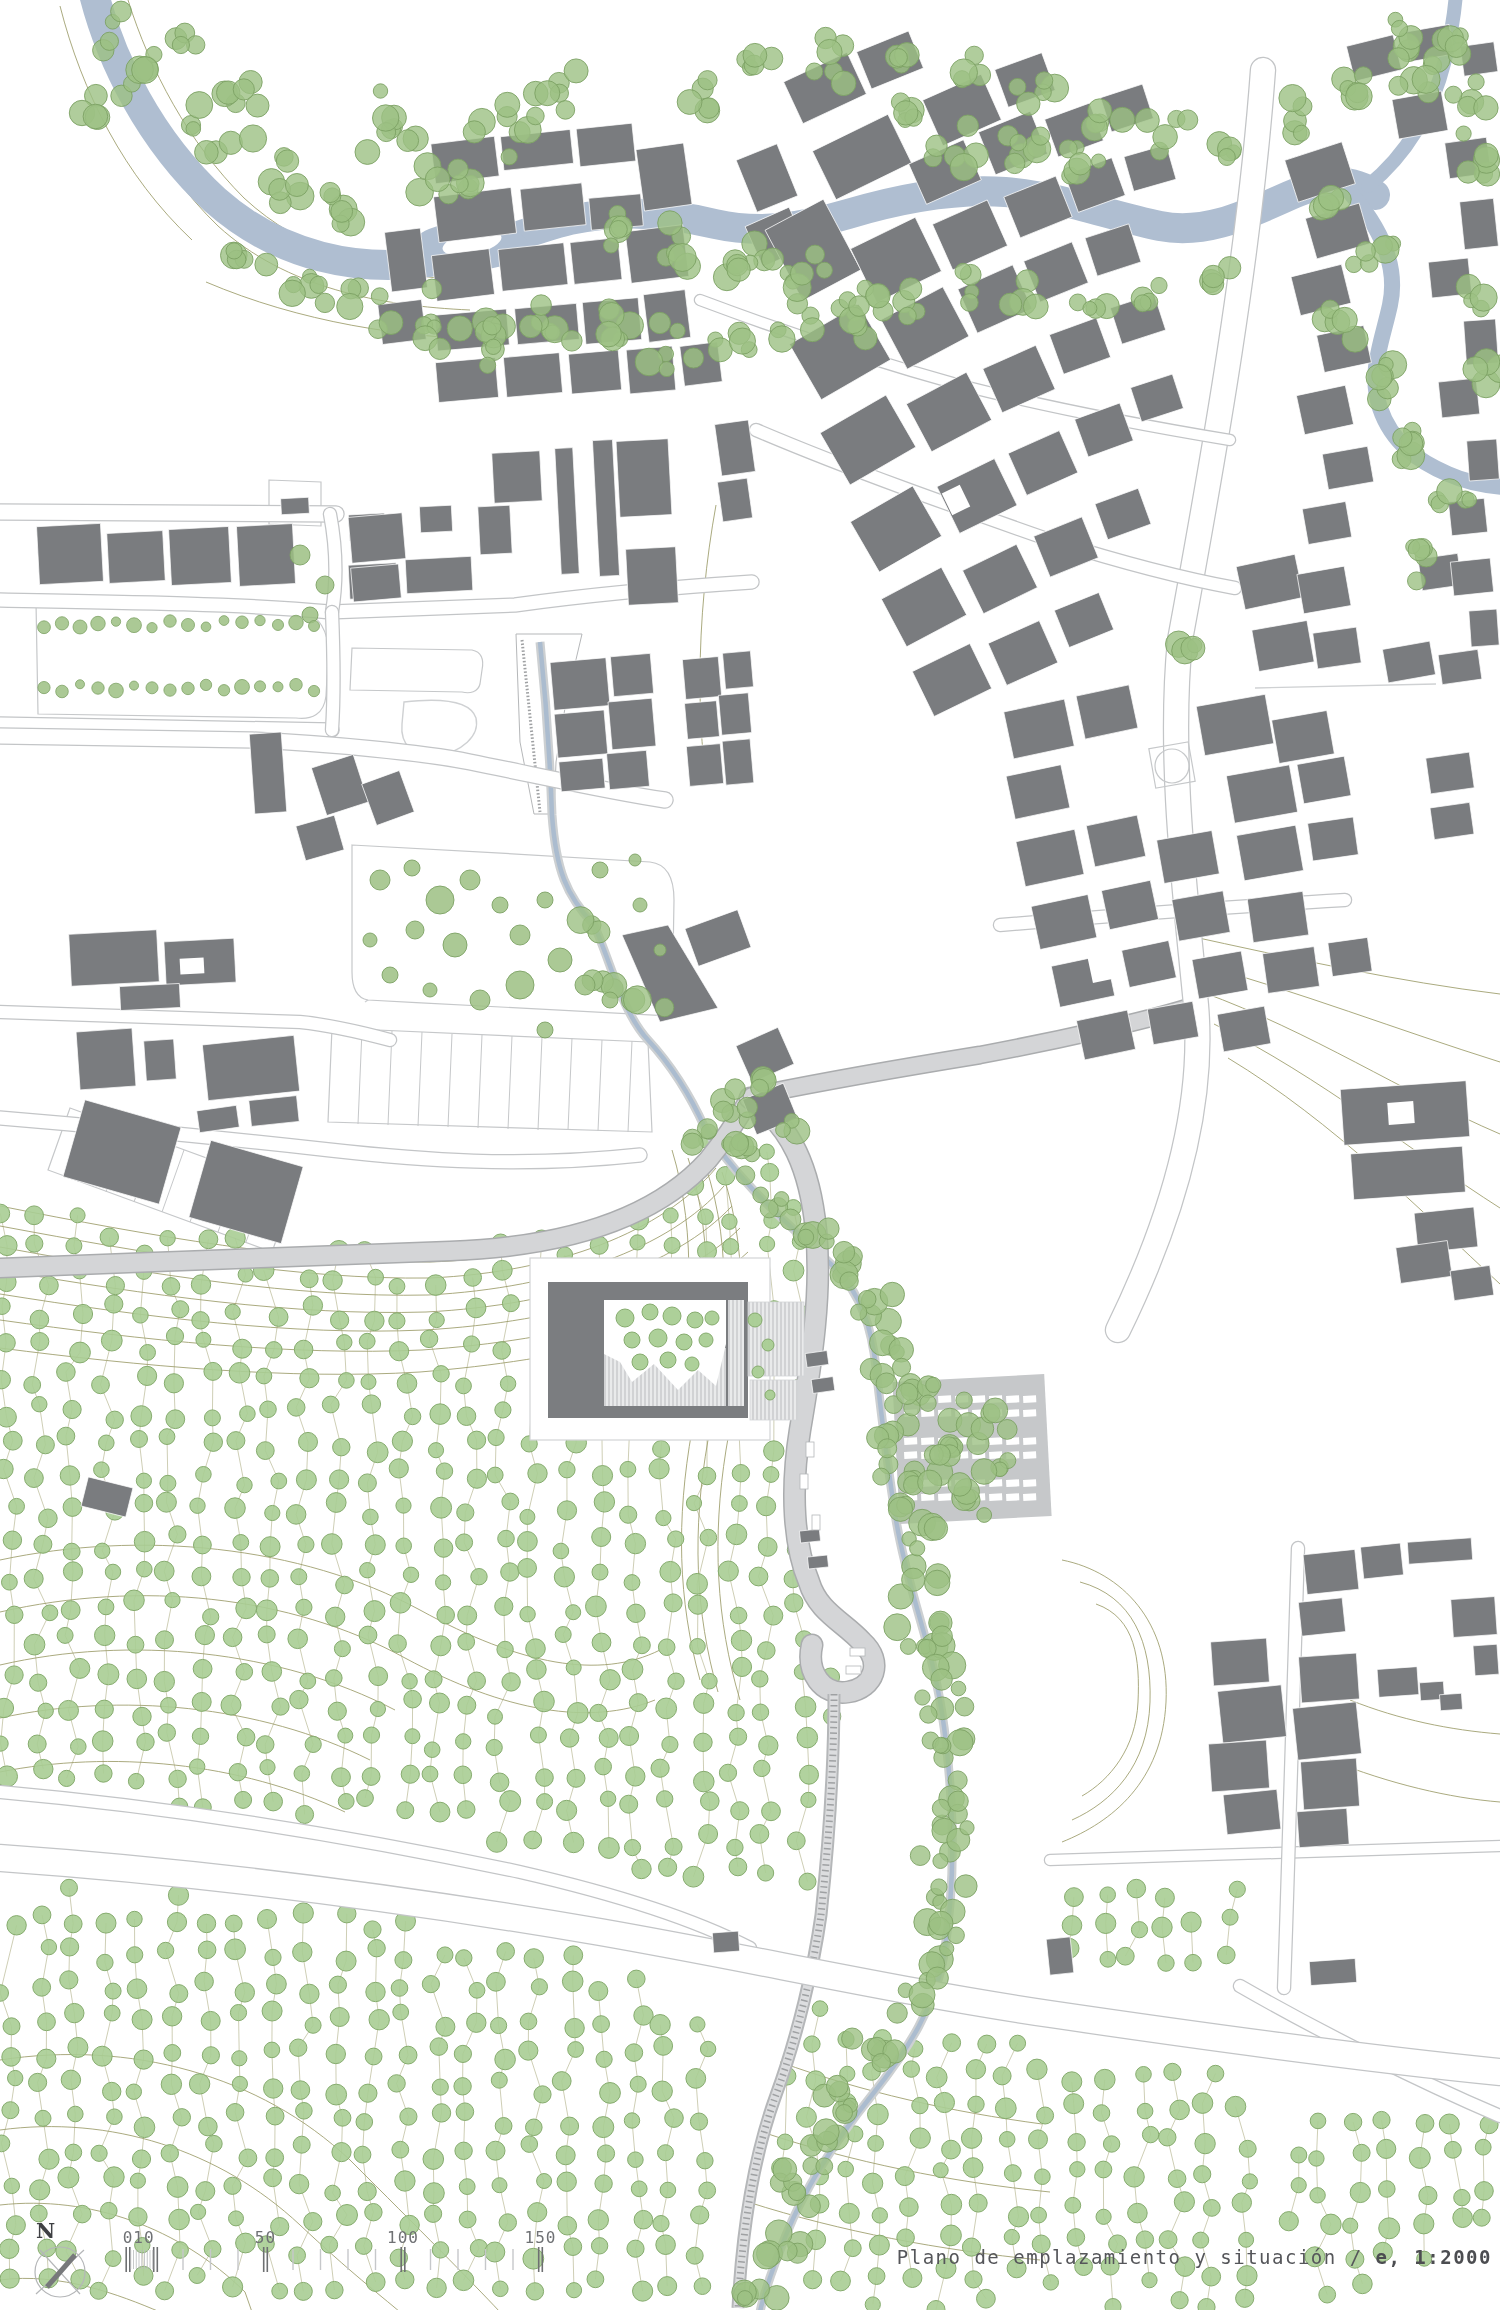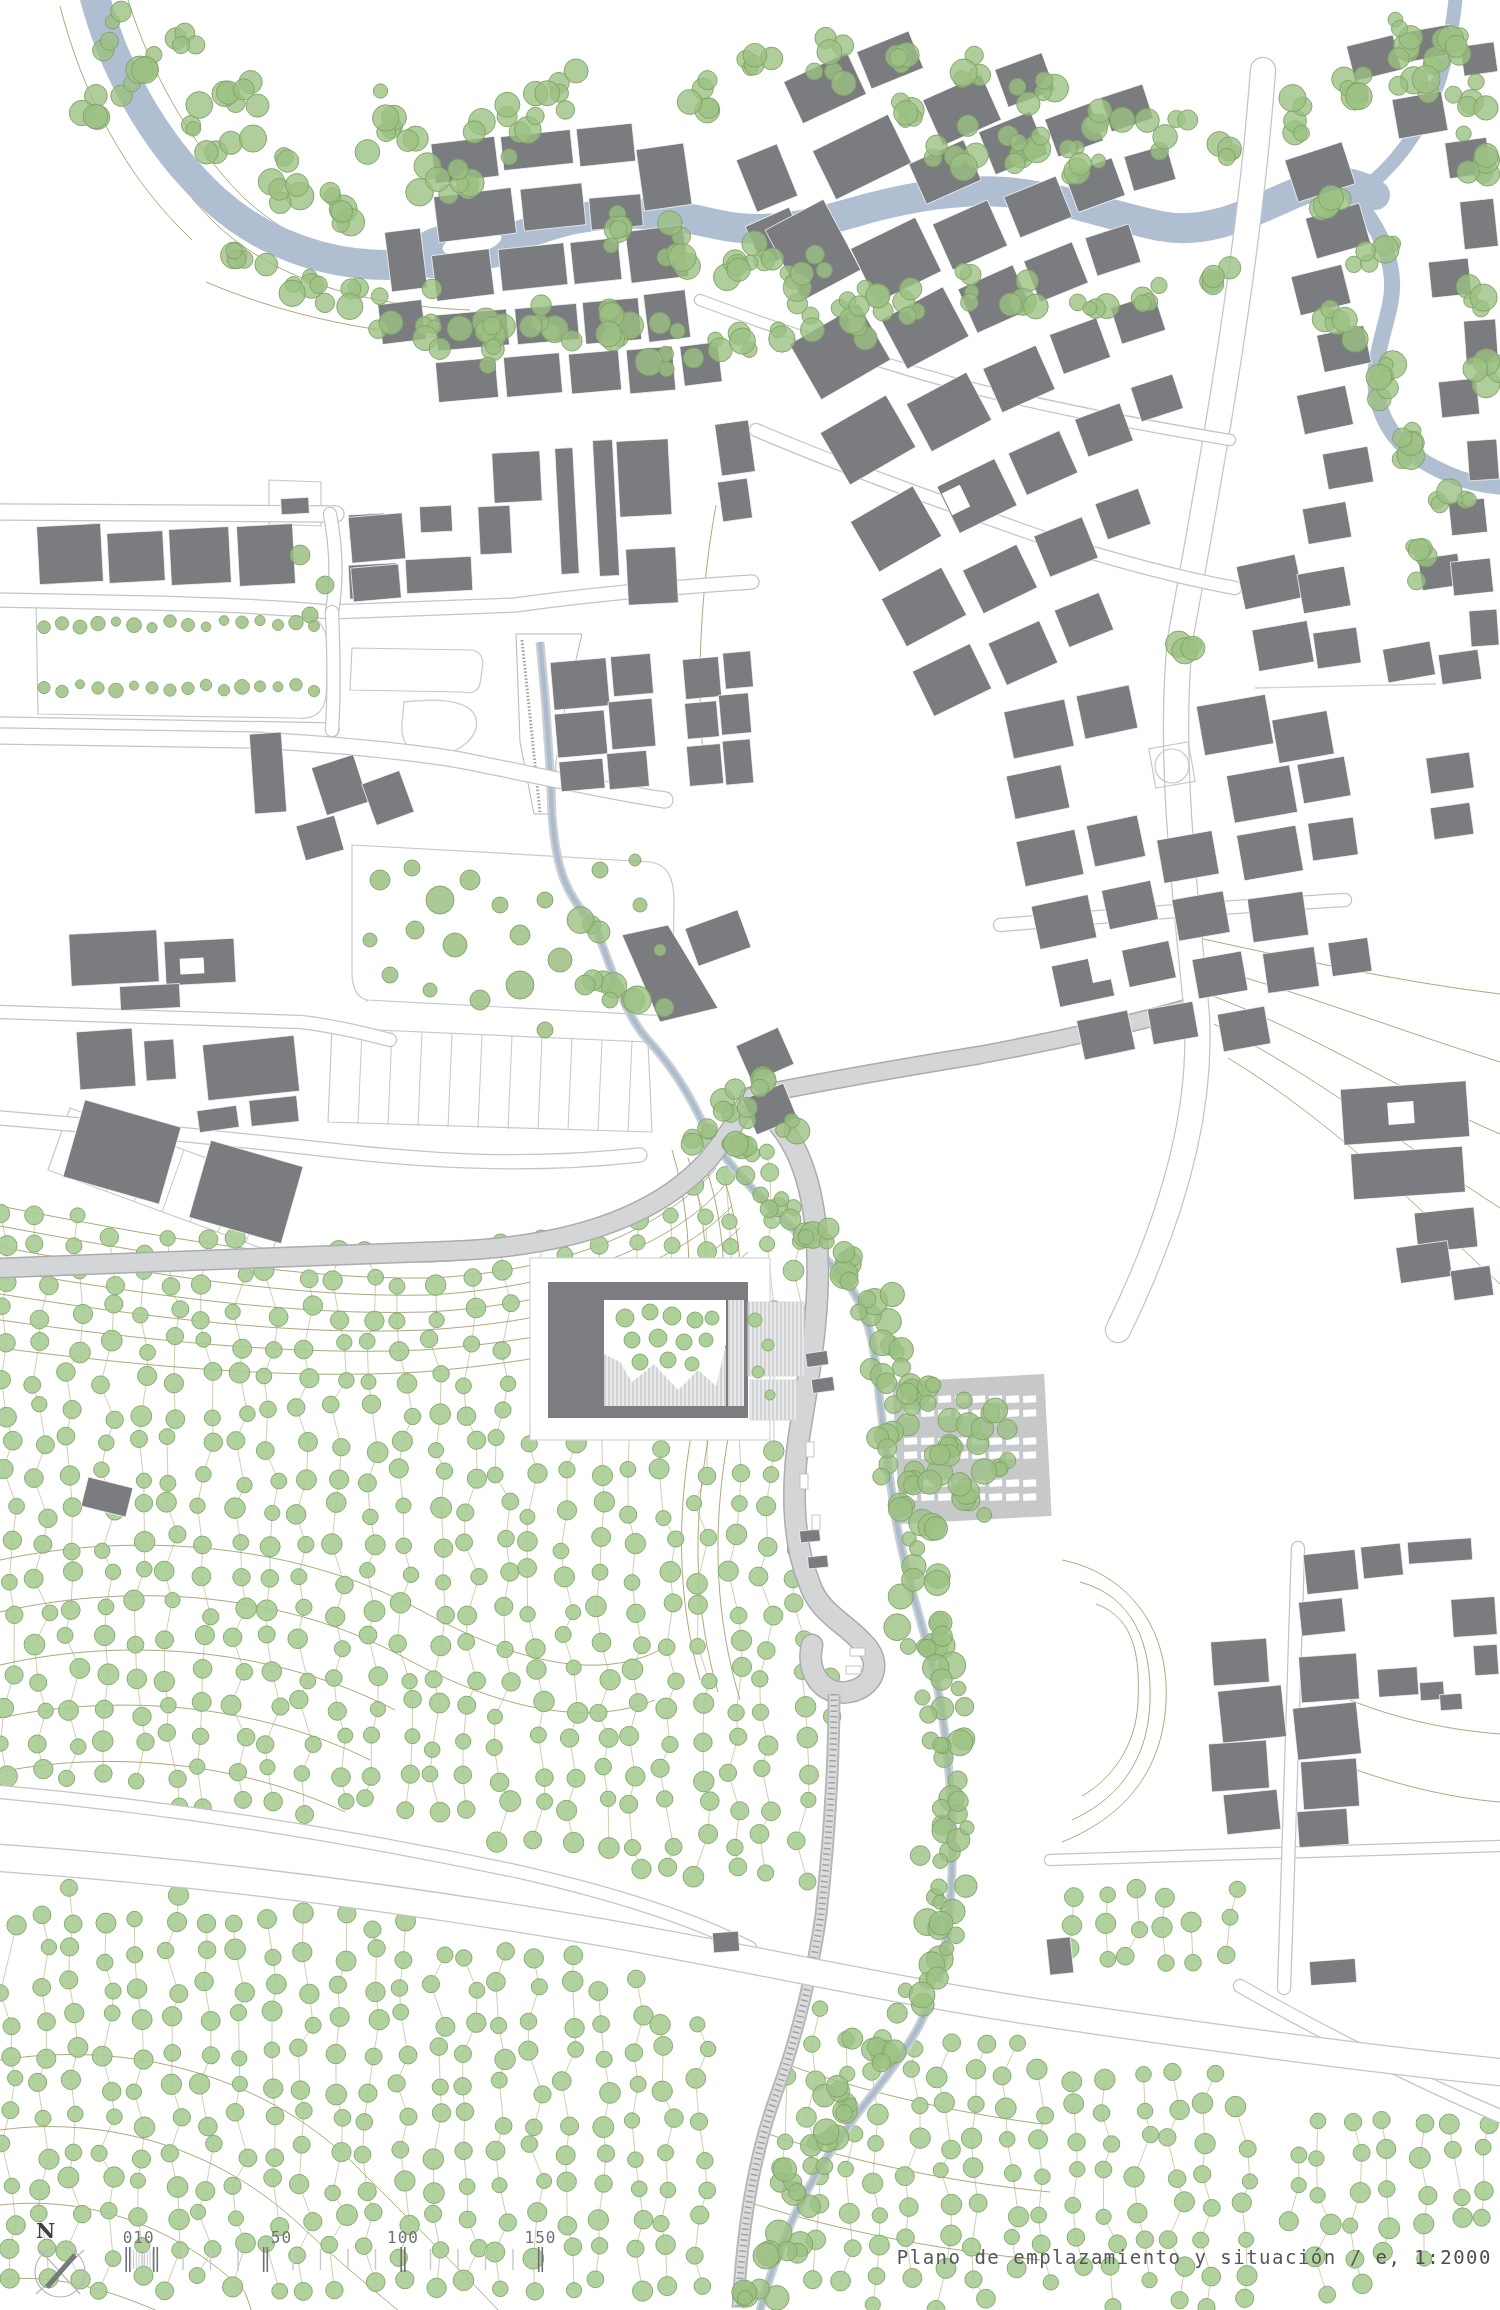--- a/index.html
+++ b/index.html
@@ -1,21 +1,21 @@
 <!DOCTYPE html>
 <html><head>
 <meta charset="utf-8">
 <style>
   html,body{margin:0;padding:0;background:#ffffff;}
   #stage{position:relative;width:1500px;height:2310px;background:#fff;overflow:hidden;
          font-family:"DejaVu Sans Mono","Liberation Mono",monospace;}
   #plan{position:absolute;left:0;top:0;}
   #title-block{position:absolute;left:0;top:2246px;width:1492px;text-align:right;
     font-size:19px;letter-spacing:1.5px;color:#55565a;white-space:pre;}
-  #title-block b{font-weight:normal;color:#4c4d51;}
+  #title-block b{font-weight:bold;color:#4c4d51;}
   #north-label{position:absolute;left:36px;top:2218px;font-family:"DejaVu Serif","Liberation Serif",serif;
     font-weight:bold;font-size:21px;color:#3f4043;}
   .scale-num{position:absolute;top:2228px;transform:translateX(-50%);font-size:16px;color:#6f7174;letter-spacing:1px;}
 </style>
 </head>
 <body>
 
 <div id="stage">
   <svg id="plan" width="1500" height="2310" viewBox="0 0 1500 2310" xmlns="http://www.w3.org/2000/svg">
       <defs>
@@ -2017,17 +2017,17 @@
         <line x1="152.75" y1="2250" x2="152.75" y2="2269" stroke="#b9bbbd" stroke-width="0.8"></line>
       </g>
     </svg>
 
   <div id="title-block"><span>Plano de emplazamiento y situación / </span><b>e, 1:2000</b></div>
 
   <div id="north-label">N</div>
   <div id="scale-labels">
       <span class="scale-num" style="left: 128px;">0</span>
       <span class="scale-num" style="left: 144px;">10</span>
-      <span class="scale-num" style="left: 265.5px; margin-left: 16px;">50</span>
+      <span class="scale-num" style="left: 265.5px;">50</span>
       <span class="scale-num" style="left: 403px;">100</span>
       <span class="scale-num" style="left: 540.5px; text-align: center;">150</span>
     </div>
 </div>
 
 </body></html>

